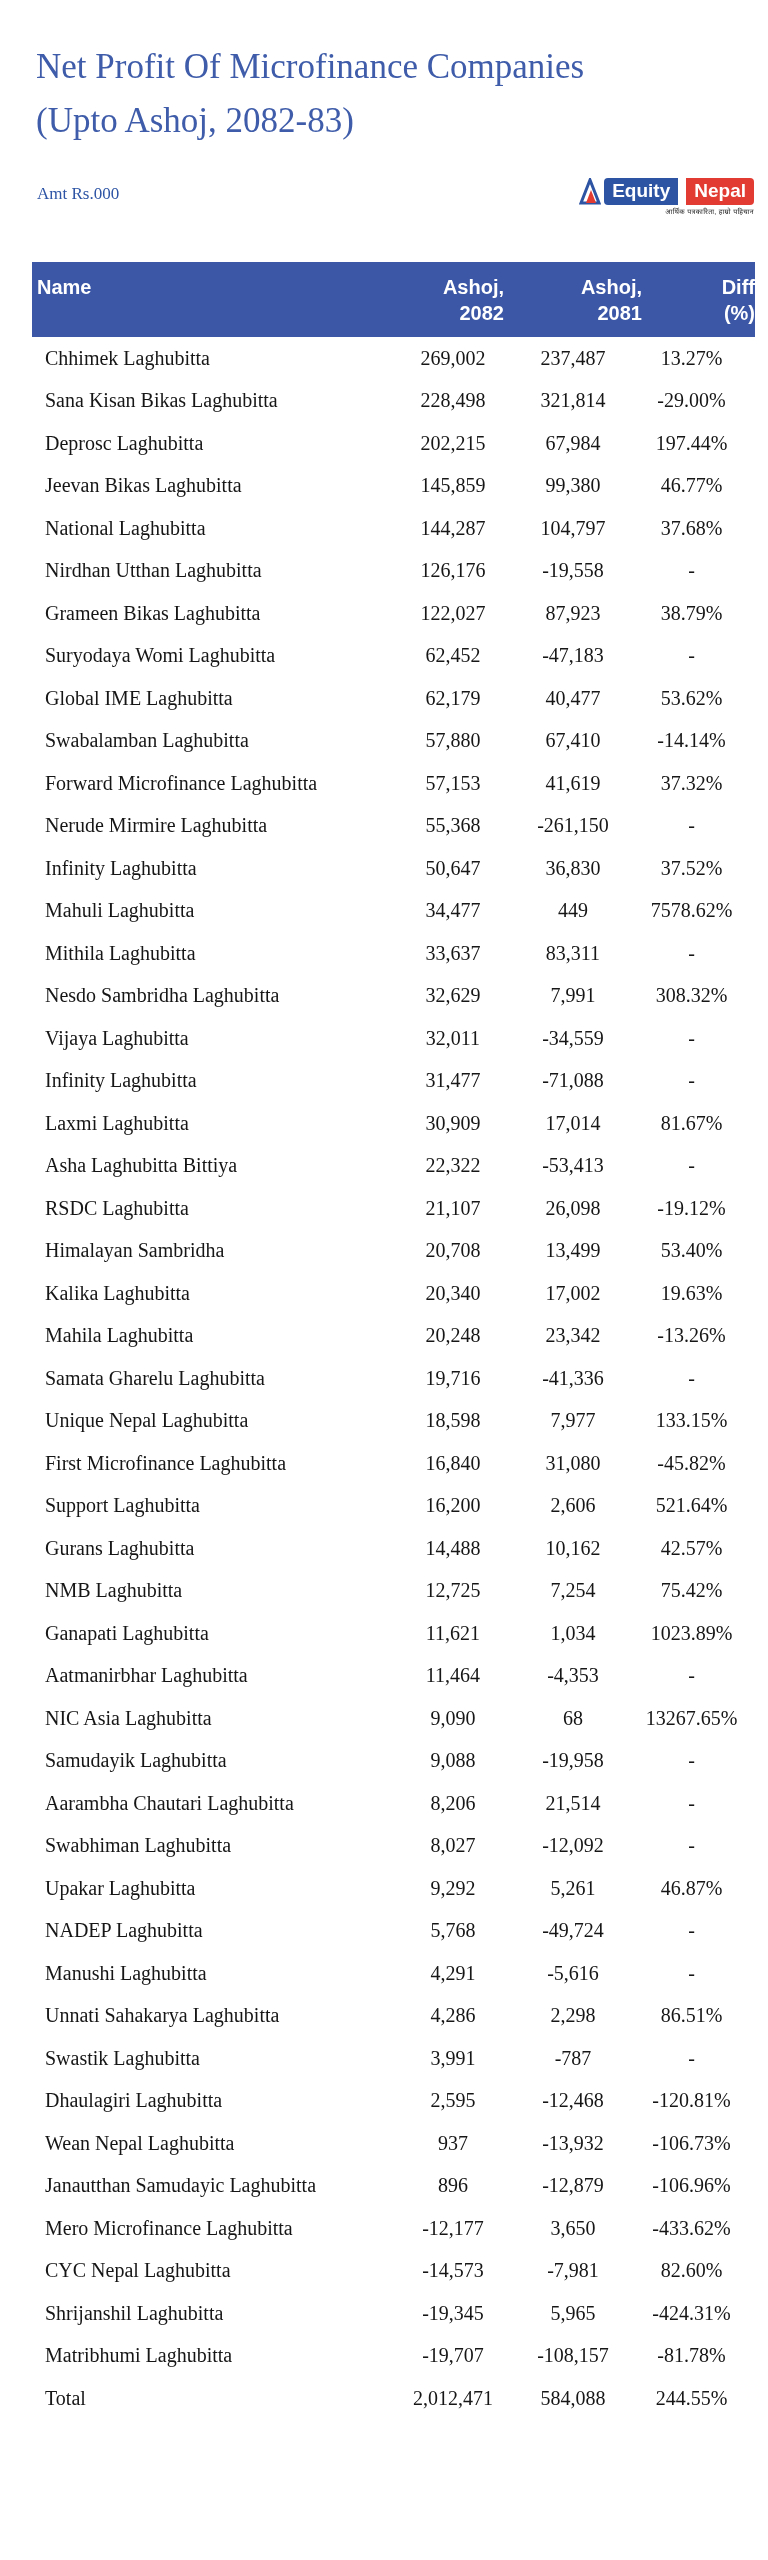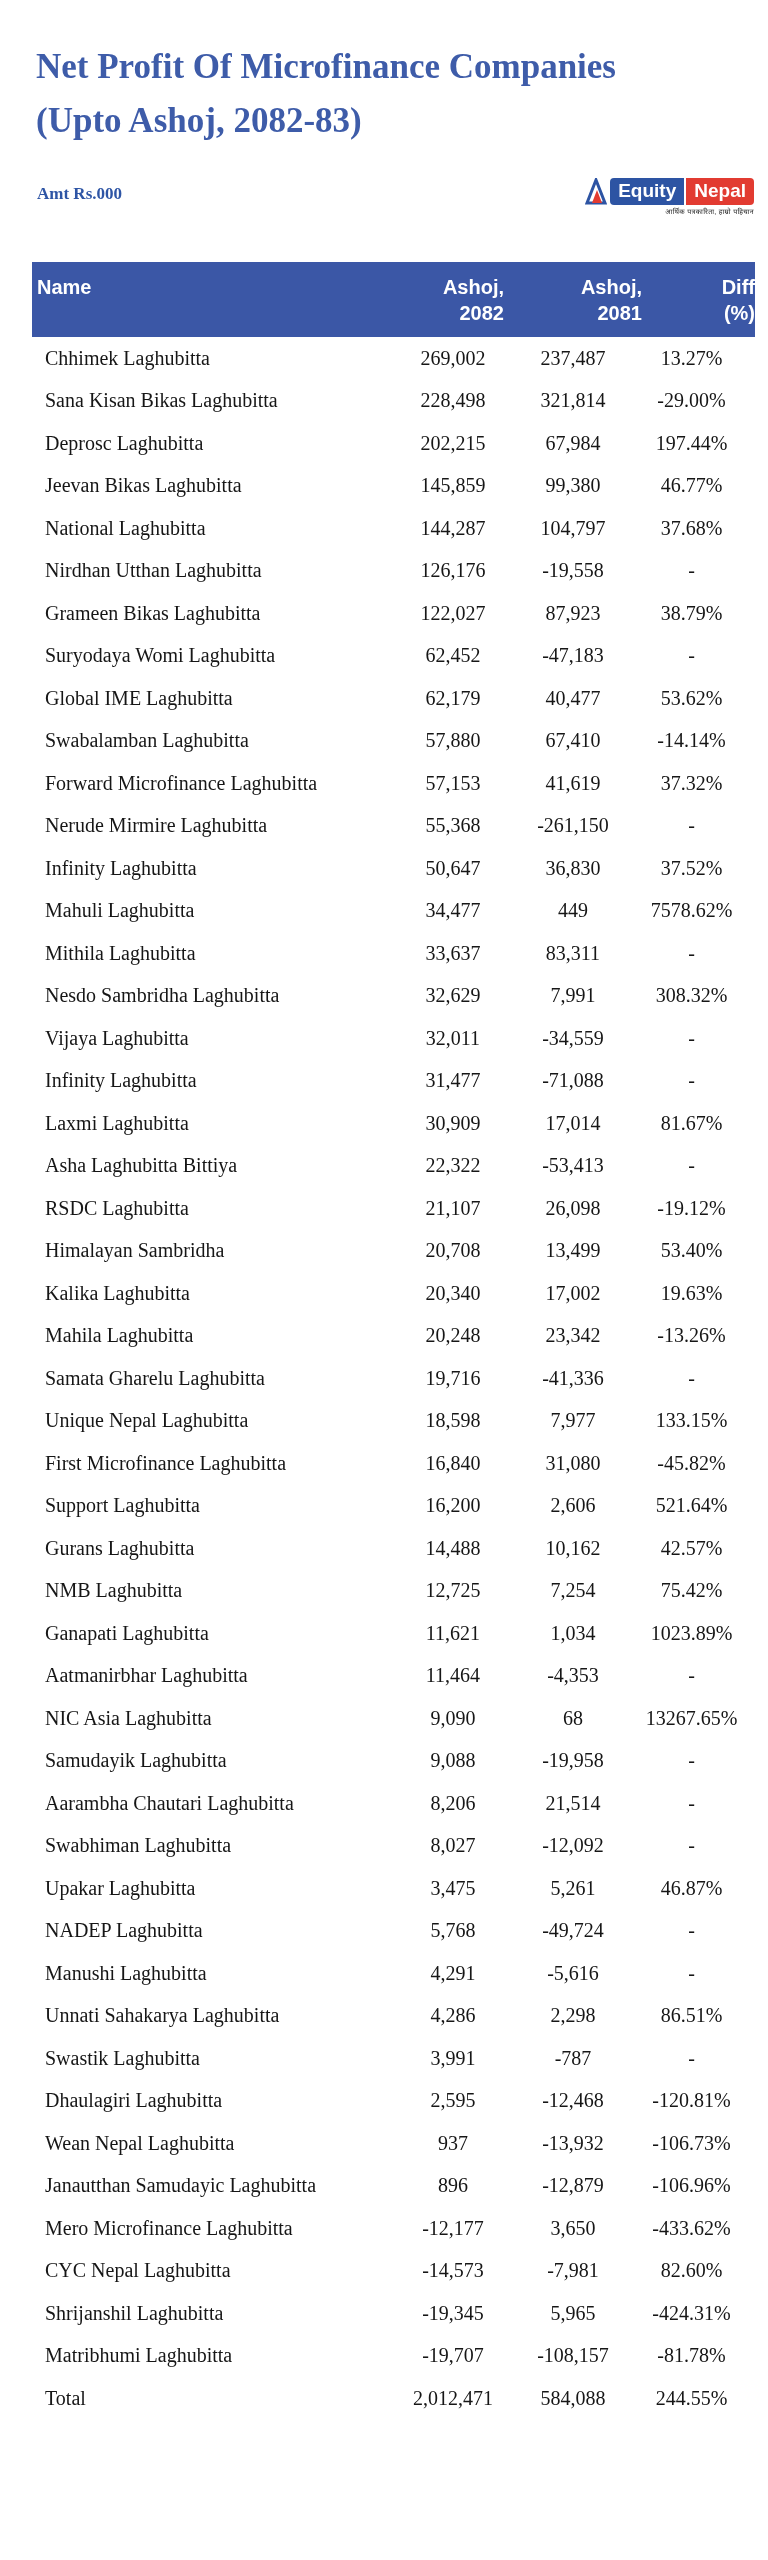--- a/index.html
+++ b/index.html
@@ -6,44 +6,44 @@
   body{
     width:768px;height:2560px;
     background:#ffffff;
     font-family:"Liberation Serif", serif;
   }
   .page{position:relative;width:768px;height:2560px;overflow:hidden;background:#ffffff;}
 
   
   .title{
     margin:40px 36px 0 36px;
-    font-size:35px;line-height:54px;font-weight:700;
+    font-size:35px;line-height:54px;font-weight:400;
     color:#3E5CA9;
   }
   .subrow{
     margin:30px 14px 0 37px;
     display:flex;justify-content:space-between;align-items:flex-start;
   }
   .amt{
-    font-size:17px;font-weight:700;color:#2E55A5;
+    font-size:17px;font-weight:400;color:#2E55A5;
     padding-top:6px;
   }
   .logo{display:flex;flex-direction:column;align-items:flex-end;}
   .logo-row{display:flex;align-items:flex-end;}
   .logo-tri{margin-right:3px;display:inline-flex;}
   .lg-blue{
     background:#2D54A3;color:#ffffff;
     font-family:"Liberation Sans", sans-serif;font-weight:700;font-size:19px;
     padding:3px 8px 4px 8px;border-radius:4px 0 0 4px;line-height:20px;
   }
   .lg-red{
     background:#E23B31;color:#ffffff;
     font-family:"Liberation Sans", sans-serif;font-weight:700;font-size:19px;
     padding:3px 8px 4px 8px;border-radius:0 4px 4px 0;line-height:20px;
-    margin-left:2px;
+    margin-left:8px;
   }
   .tagline{
     font-family:"Liberation Sans", sans-serif;
     font-size:7px;color:#222222;margin-top:2px;letter-spacing:.3px;
   }
 
   
   table.data{
     margin:46px 0 0 32px;
     width:723px;
@@ -332,21 +332,21 @@
           <td class="diff">-</td>
         </tr>
         <tr>
           <td class="name">Swabhiman Laghubitta</td>
           <td class="v2082">8,027</td>
           <td class="v2081">-12,092</td>
           <td class="diff">-</td>
         </tr>
         <tr>
           <td class="name">Upakar Laghubitta</td>
-          <td class="v2082">3,475</td>
+          <td class="v2082">9,292</td>
           <td class="v2081">5,261</td>
           <td class="diff">46.87%</td>
         </tr>
         <tr>
           <td class="name">NADEP Laghubitta</td>
           <td class="v2082">5,768</td>
           <td class="v2081">-49,724</td>
           <td class="diff">-</td>
         </tr>
         <tr>

